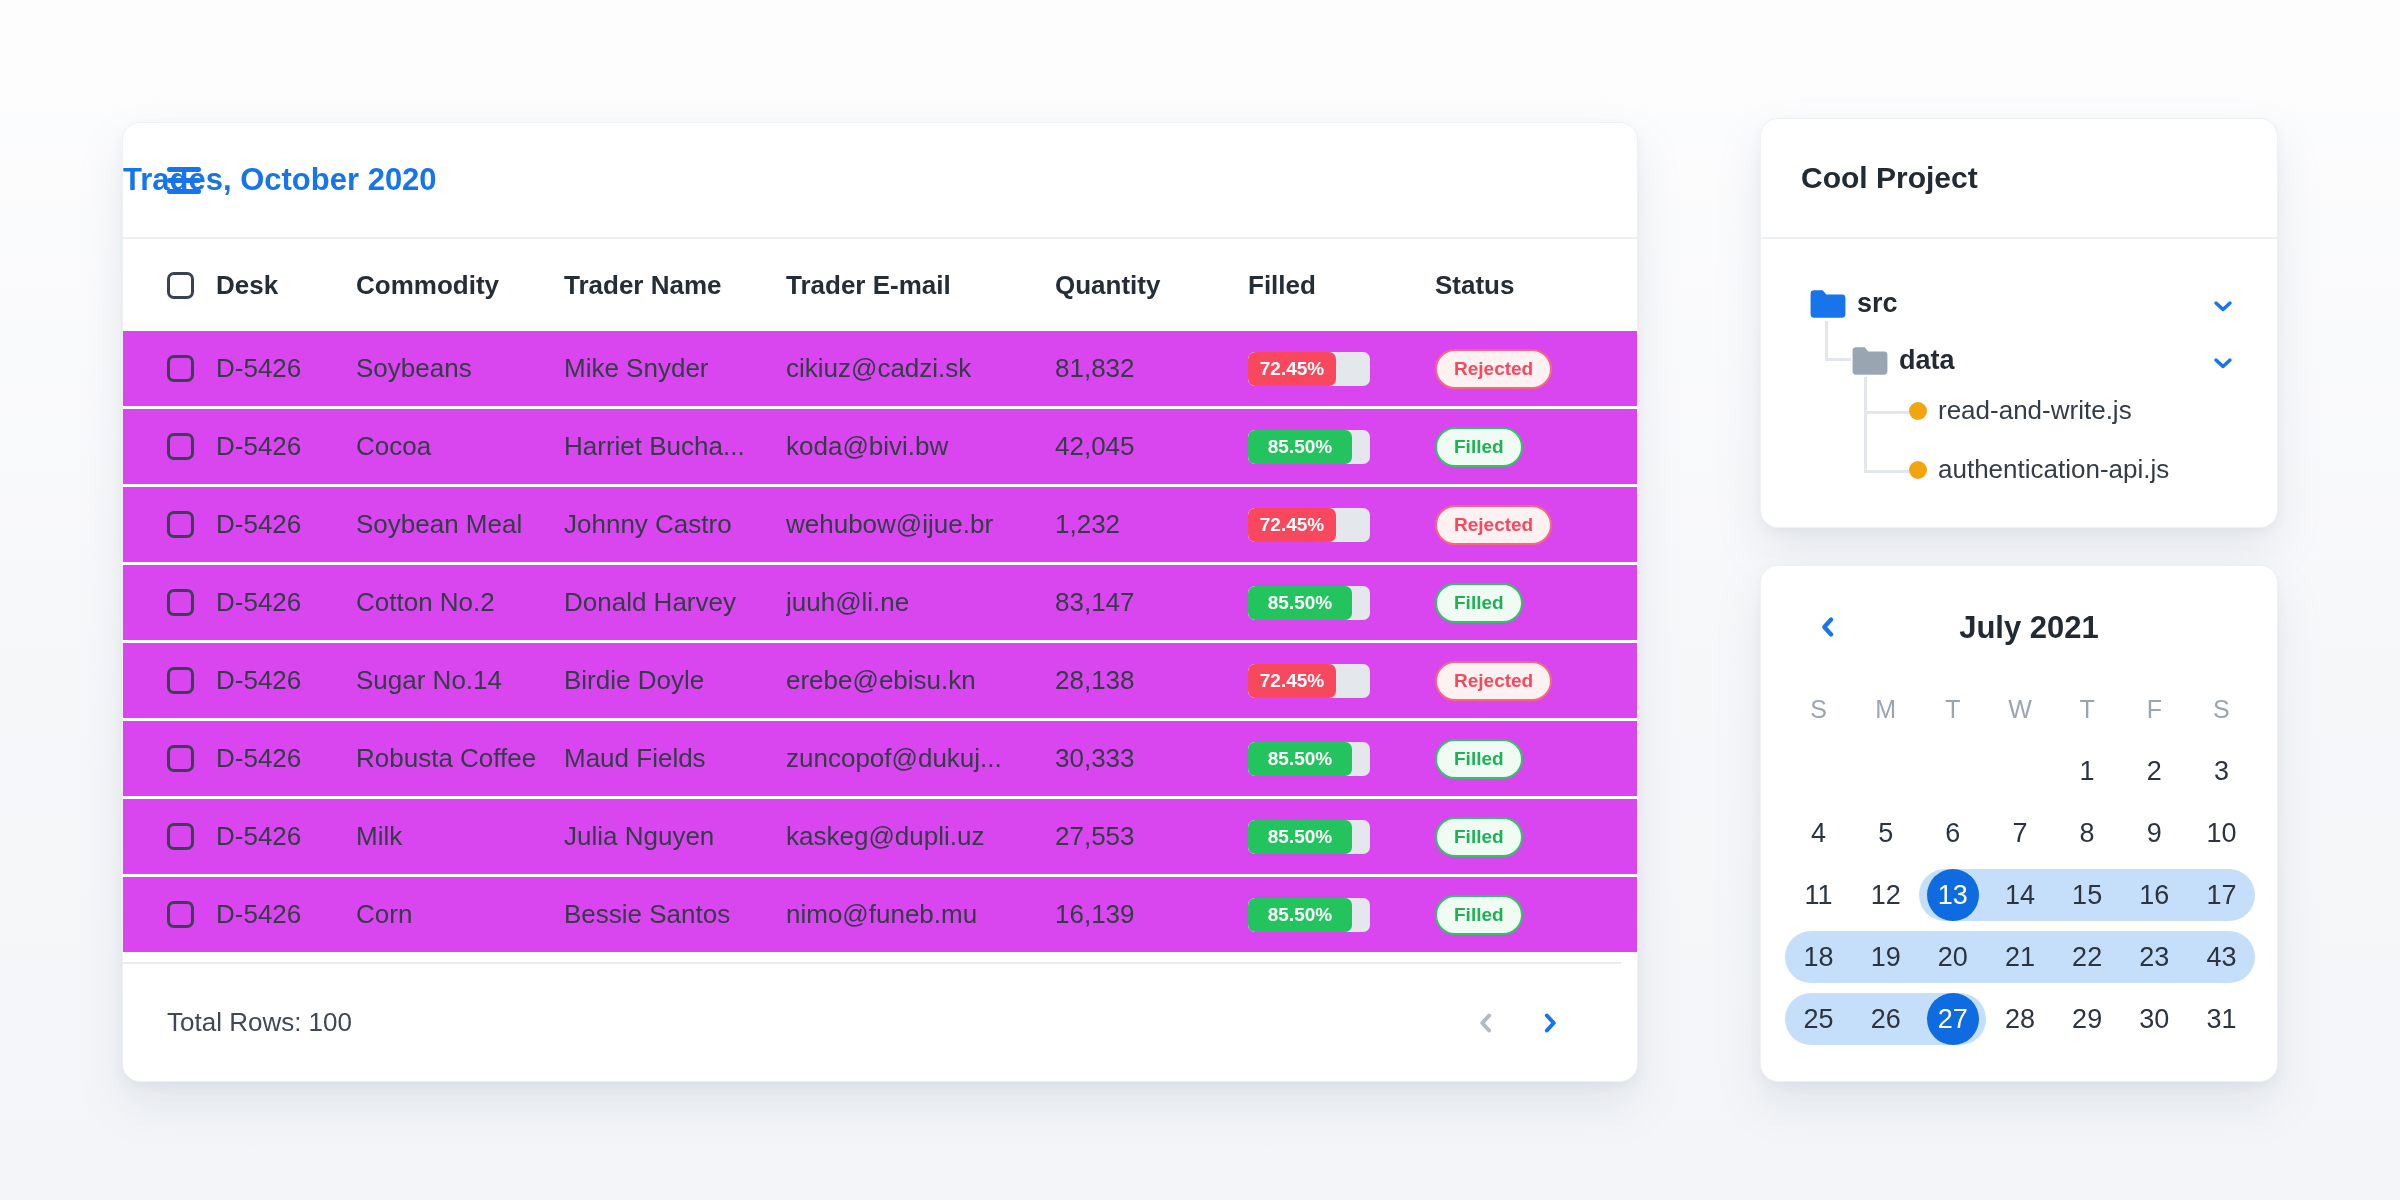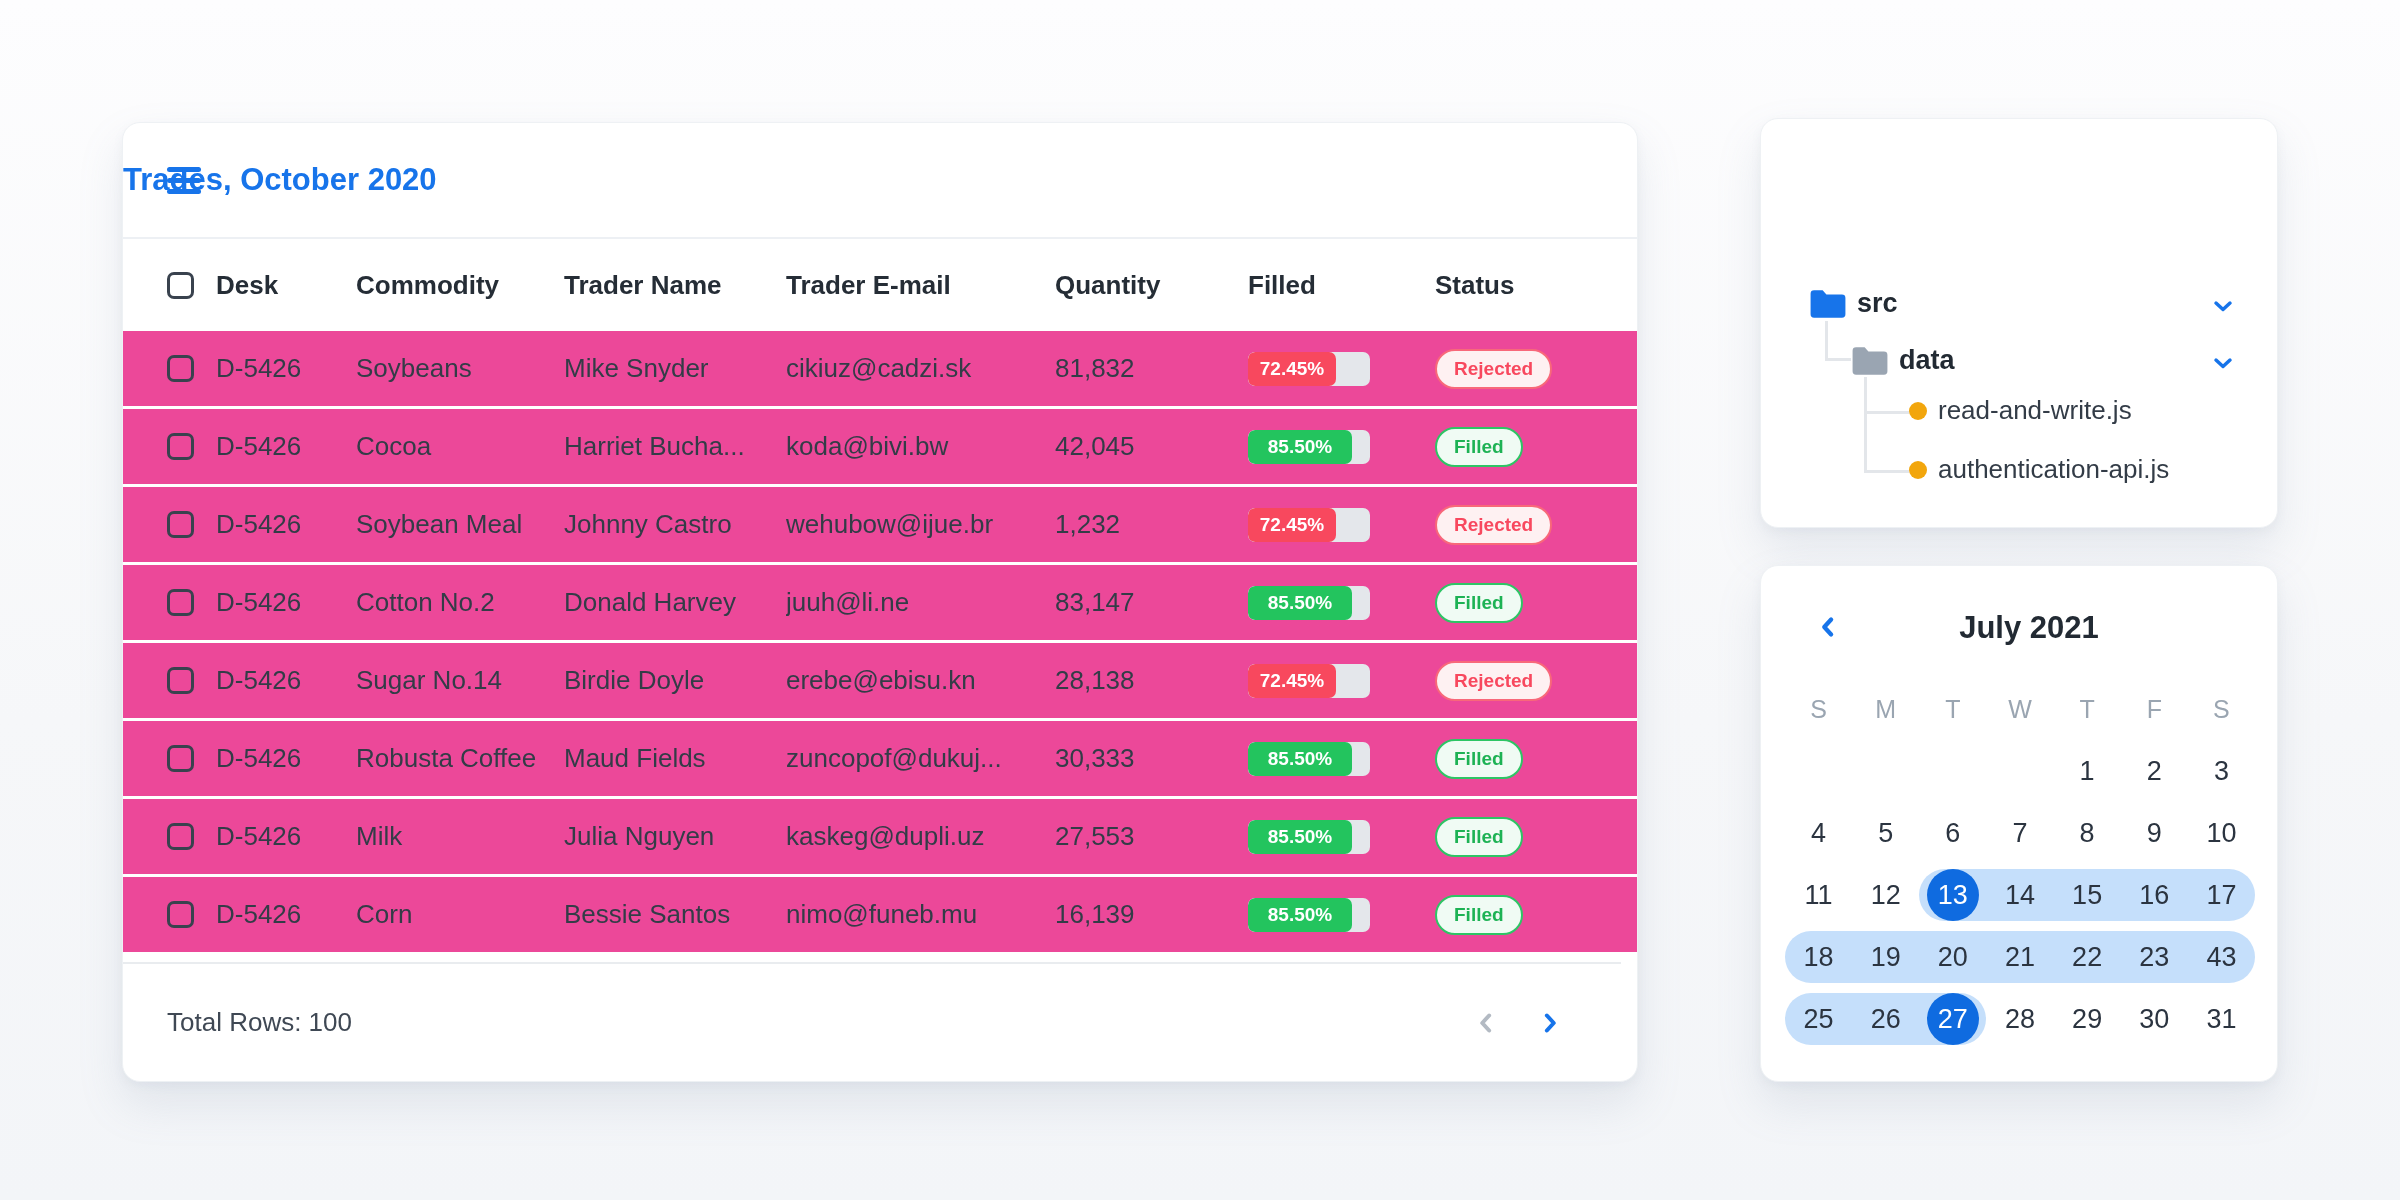--- a/index.html
+++ b/index.html
@@ -23,21 +23,21 @@
   .table-title {
     position:absolute; left:0; right:0; top:0; height:114px; line-height:114px;
     text-align:left; color:#1774ea; font-size:31px; font-weight:700;
   }
   .tgrid {
     display:grid; align-items:center; padding-left:44px;
     grid-template-columns:49px 140px 208px 222px 269px 193px 187px 1fr;
   }
   .thead { height:92px; font-size:26px; font-weight:700; color:#252d36; }
   .tbody { }
-  .trow { height:78px; background:#ec4899; border-bottom:3px solid #fff; font-size:26px; color:#333c47; }
+  .trow { height:78px; background:#d946ef; border-bottom:3px solid #fff; font-size:26px; color:#333c47; }
   .cell-trunc { overflow:hidden; text-overflow:ellipsis; white-space:nowrap; padding-right:18px; }
   .checkbox {
     width:27px; height:27px; border:3px solid #39424e; border-radius:7px; background:transparent; cursor:pointer;
   }
   .progress-track { position:relative; width:122px; height:34px; background:#e4e7eb; border-radius:7px; overflow:hidden; }
   .progress-fill {
     position:absolute; left:0; top:0; bottom:0; border-radius:7px;
     display:flex; align-items:center; justify-content:center;
     color:#fff; font-size:19px; font-weight:700; white-space:nowrap;
   }
@@ -250,20 +250,23 @@
           <path d="M14.5 6 L9 12 L14.5 18" fill="none" stroke="#b3bac3" stroke-width="3.2" stroke-linecap="round" stroke-linejoin="round"></path>
         </svg>
         <svg width="30" height="30" viewBox="0 0 24 24">
           <path d="M9.5 6 L15 12 L9.5 18" fill="none" stroke="#1774ea" stroke-width="3.2" stroke-linecap="round" stroke-linejoin="round"></path>
         </svg>
       </div>
     </div>
   </div>
 
   <div class="card tree-card">
+    <div class="panel-header">
+      <div class="panel-title">Cool Project</div>
+    </div>
     <div class="tree">
 
       <div class="conn" style="left:64px; top:82px; width:3px; height:40px;"></div>
       <div class="conn" style="left:64px; top:119px; width:26px; height:3px;"></div>
       <div class="conn" style="left:103px; top:138px; width:3px; height:96px;"></div>
       <div class="conn" style="left:103px; top:172px; width:45px; height:3px;"></div>
       <div class="conn" style="left:103px; top:231px; width:45px; height:3px;"></div>
 
       <svg class="tree-abs" style="left:48px; top:49px;" width="38" height="32" viewBox="0 0 24 20">
         <path d="M1 3.5 A2.2 2.2 0 0 1 3.2 1.3 H8.6 L11 4 H20.8 A2.2 2.2 0 0 1 23 6.2 V16.5 A2.2 2.2 0 0 1 20.8 18.7 H3.2 A2.2 2.2 0 0 1 1 16.5 Z" fill="#1774ea"></path>

